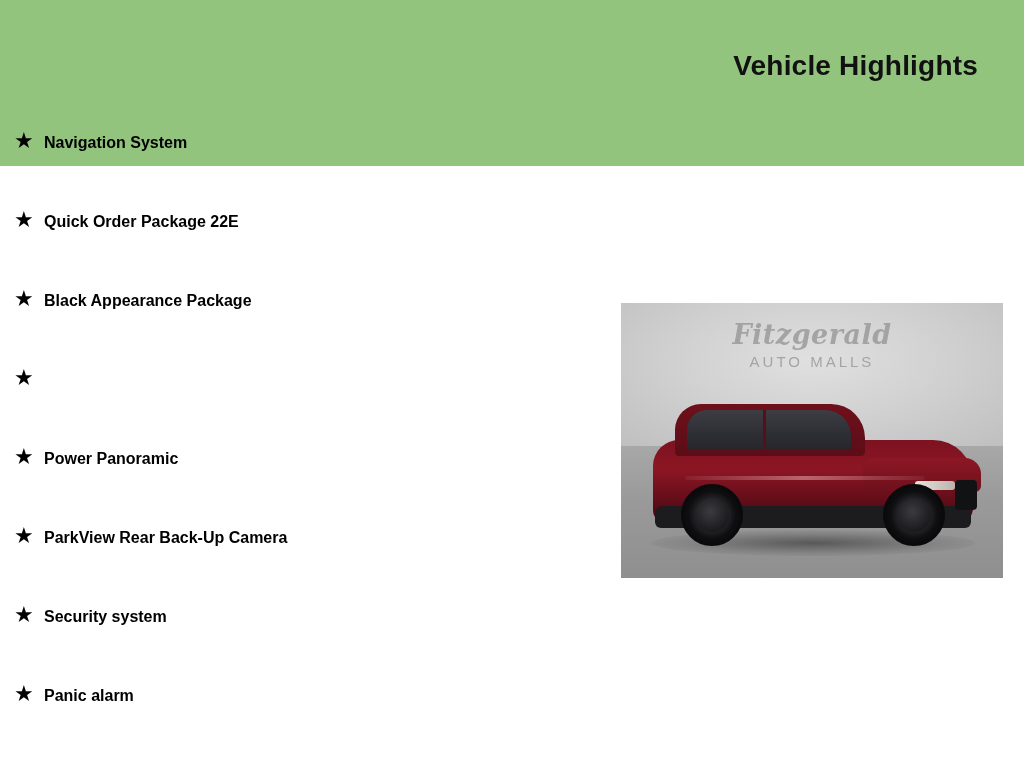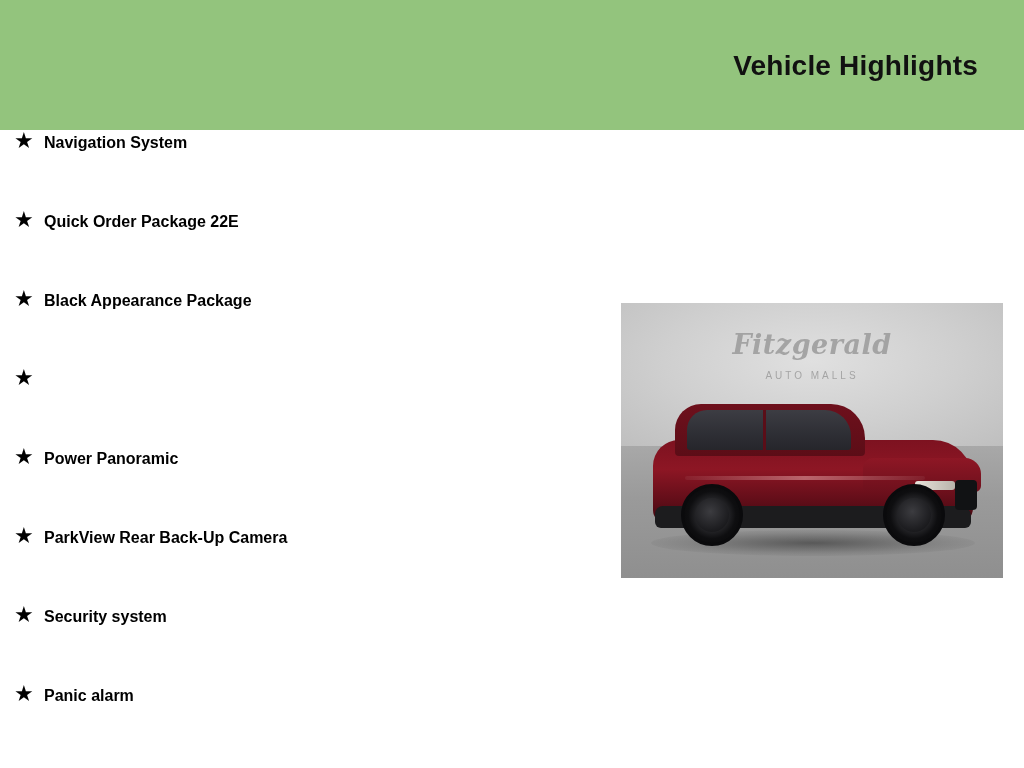--- a/index.html
+++ b/index.html
@@ -20,21 +20,21 @@
     width: 1024px;
     height: 768px;
     background: #ffffff;
   }
 
   .header-band {
     position: absolute;
     left: 0;
     top: 0;
     width: 1024px;
-    height: 130px;
+    height: 166px;
     background: #93c47d;
   }
 
   .header-title {
     position: absolute;
     right: 46px;
     top: 50px;
     font-size: 28px;
     font-weight: bold;
     color: #111111;
@@ -98,39 +98,39 @@
     position: absolute;
     left: 0; top: 52%;
     width: 100%;
     height: 48%;
     background: linear-gradient(to bottom, #a8a8a8 0%, #9a9a9a 40%, #8f8f8f 100%);
   }
 
   .watermark {
     position: absolute;
     left: 50%;
-    top: 28px;
+    top: 18px;
     transform: translateX(-50%);
     text-align: center;
     color: #9b9b9b;
     opacity: 0.85;
     pointer-events: none;
   }
   .watermark-main {
     font-family: "DejaVu Serif", serif;
     font-style: italic;
     font-weight: bold;
     font-size: 27px;
     letter-spacing: 0.5px;
     line-height: 1;
   }
   .watermark-sub {
-    font-size: 10px;
+    font-size: 15px;
     letter-spacing: 3px;
-    margin-top: 12px;
+    margin-top: 5px;
   }
 
   
   .suv {
     position: absolute;
     left: 24px;
     bottom: 28px;
     width: 336px;
     height: 175px;
   }

